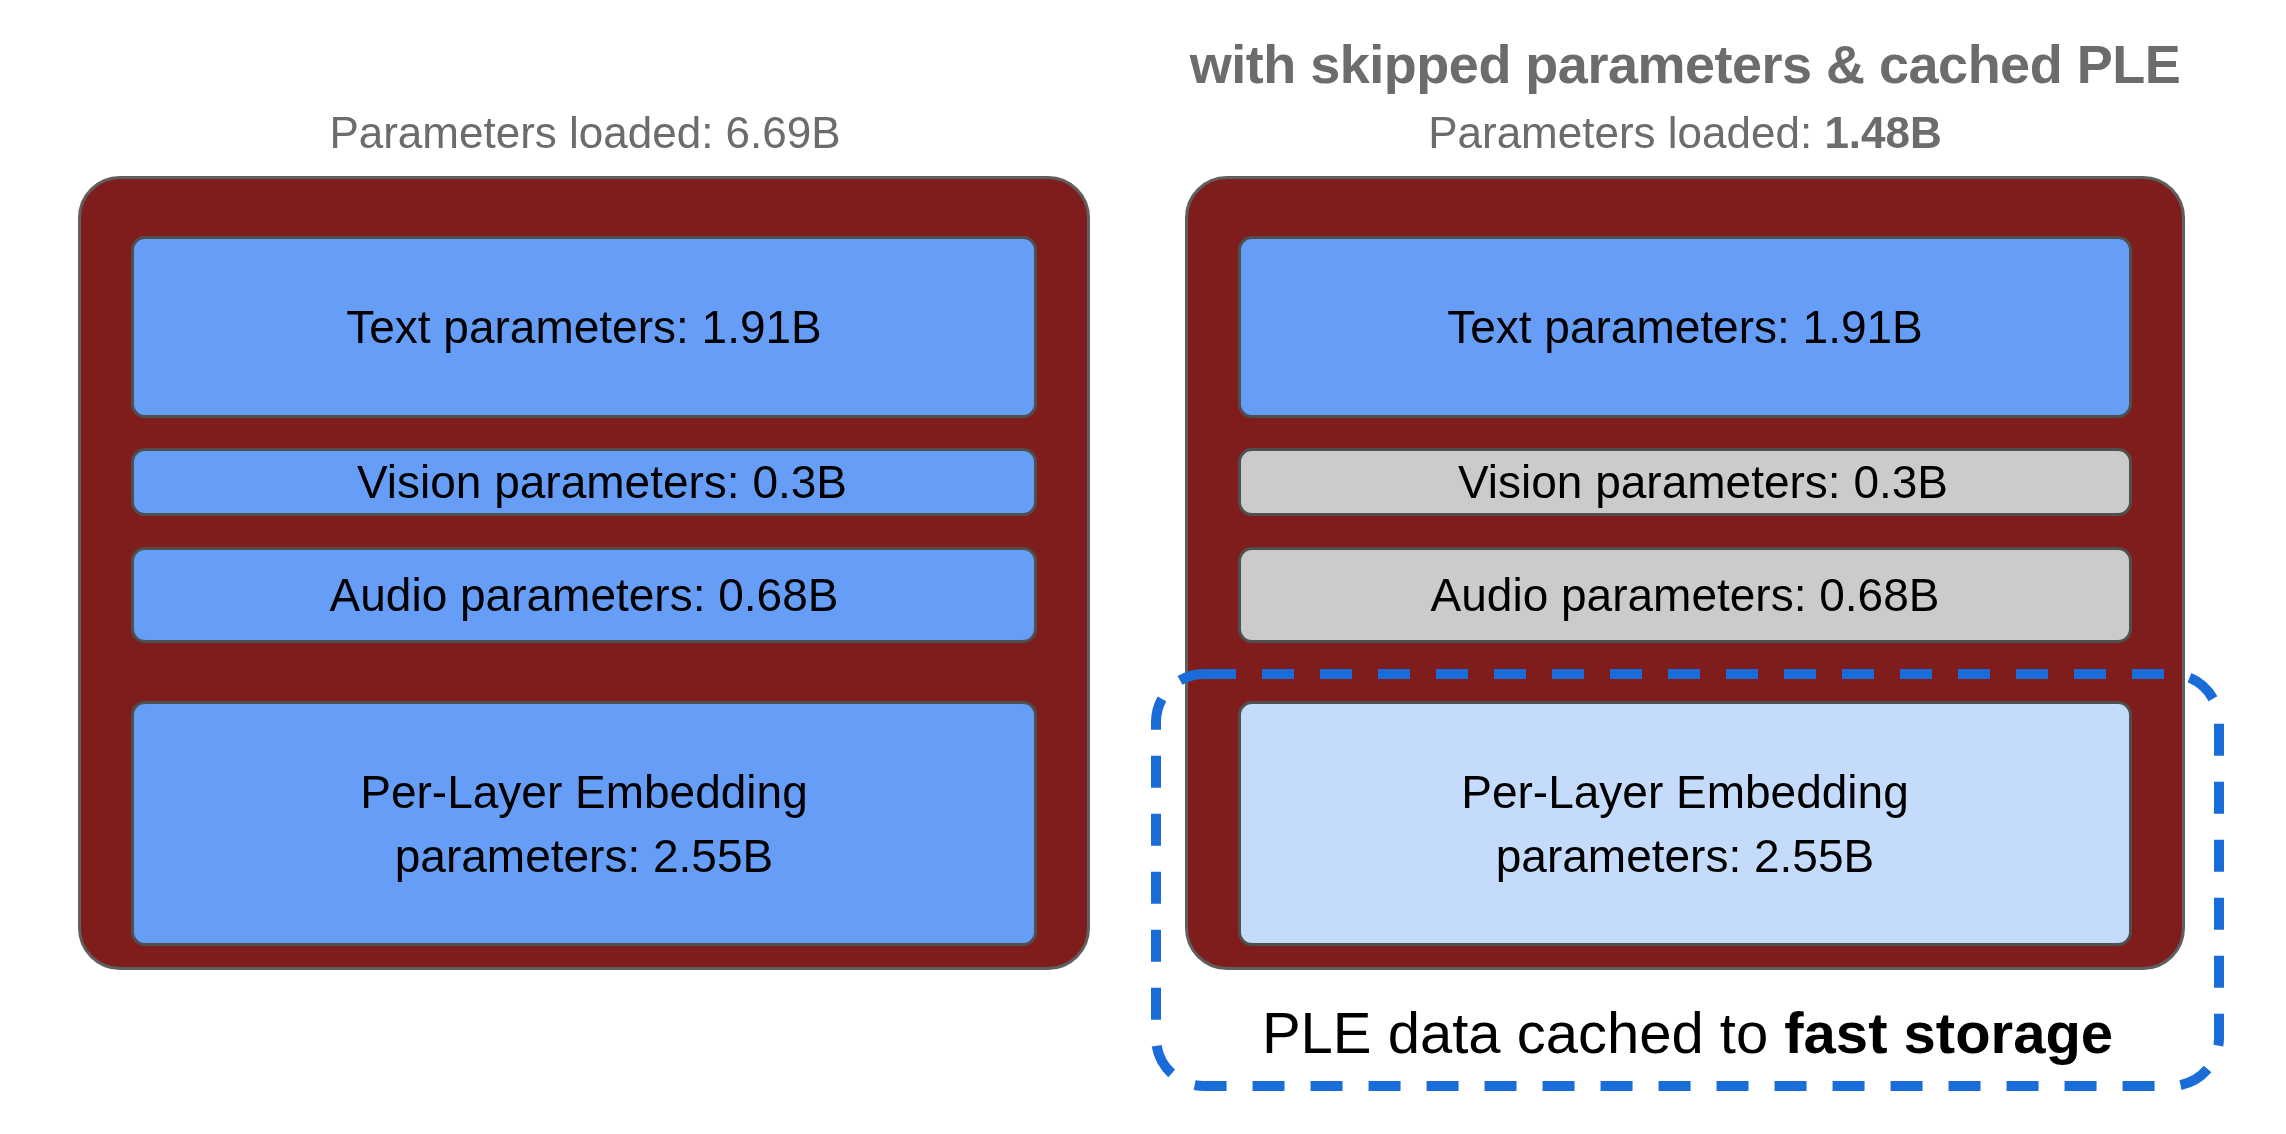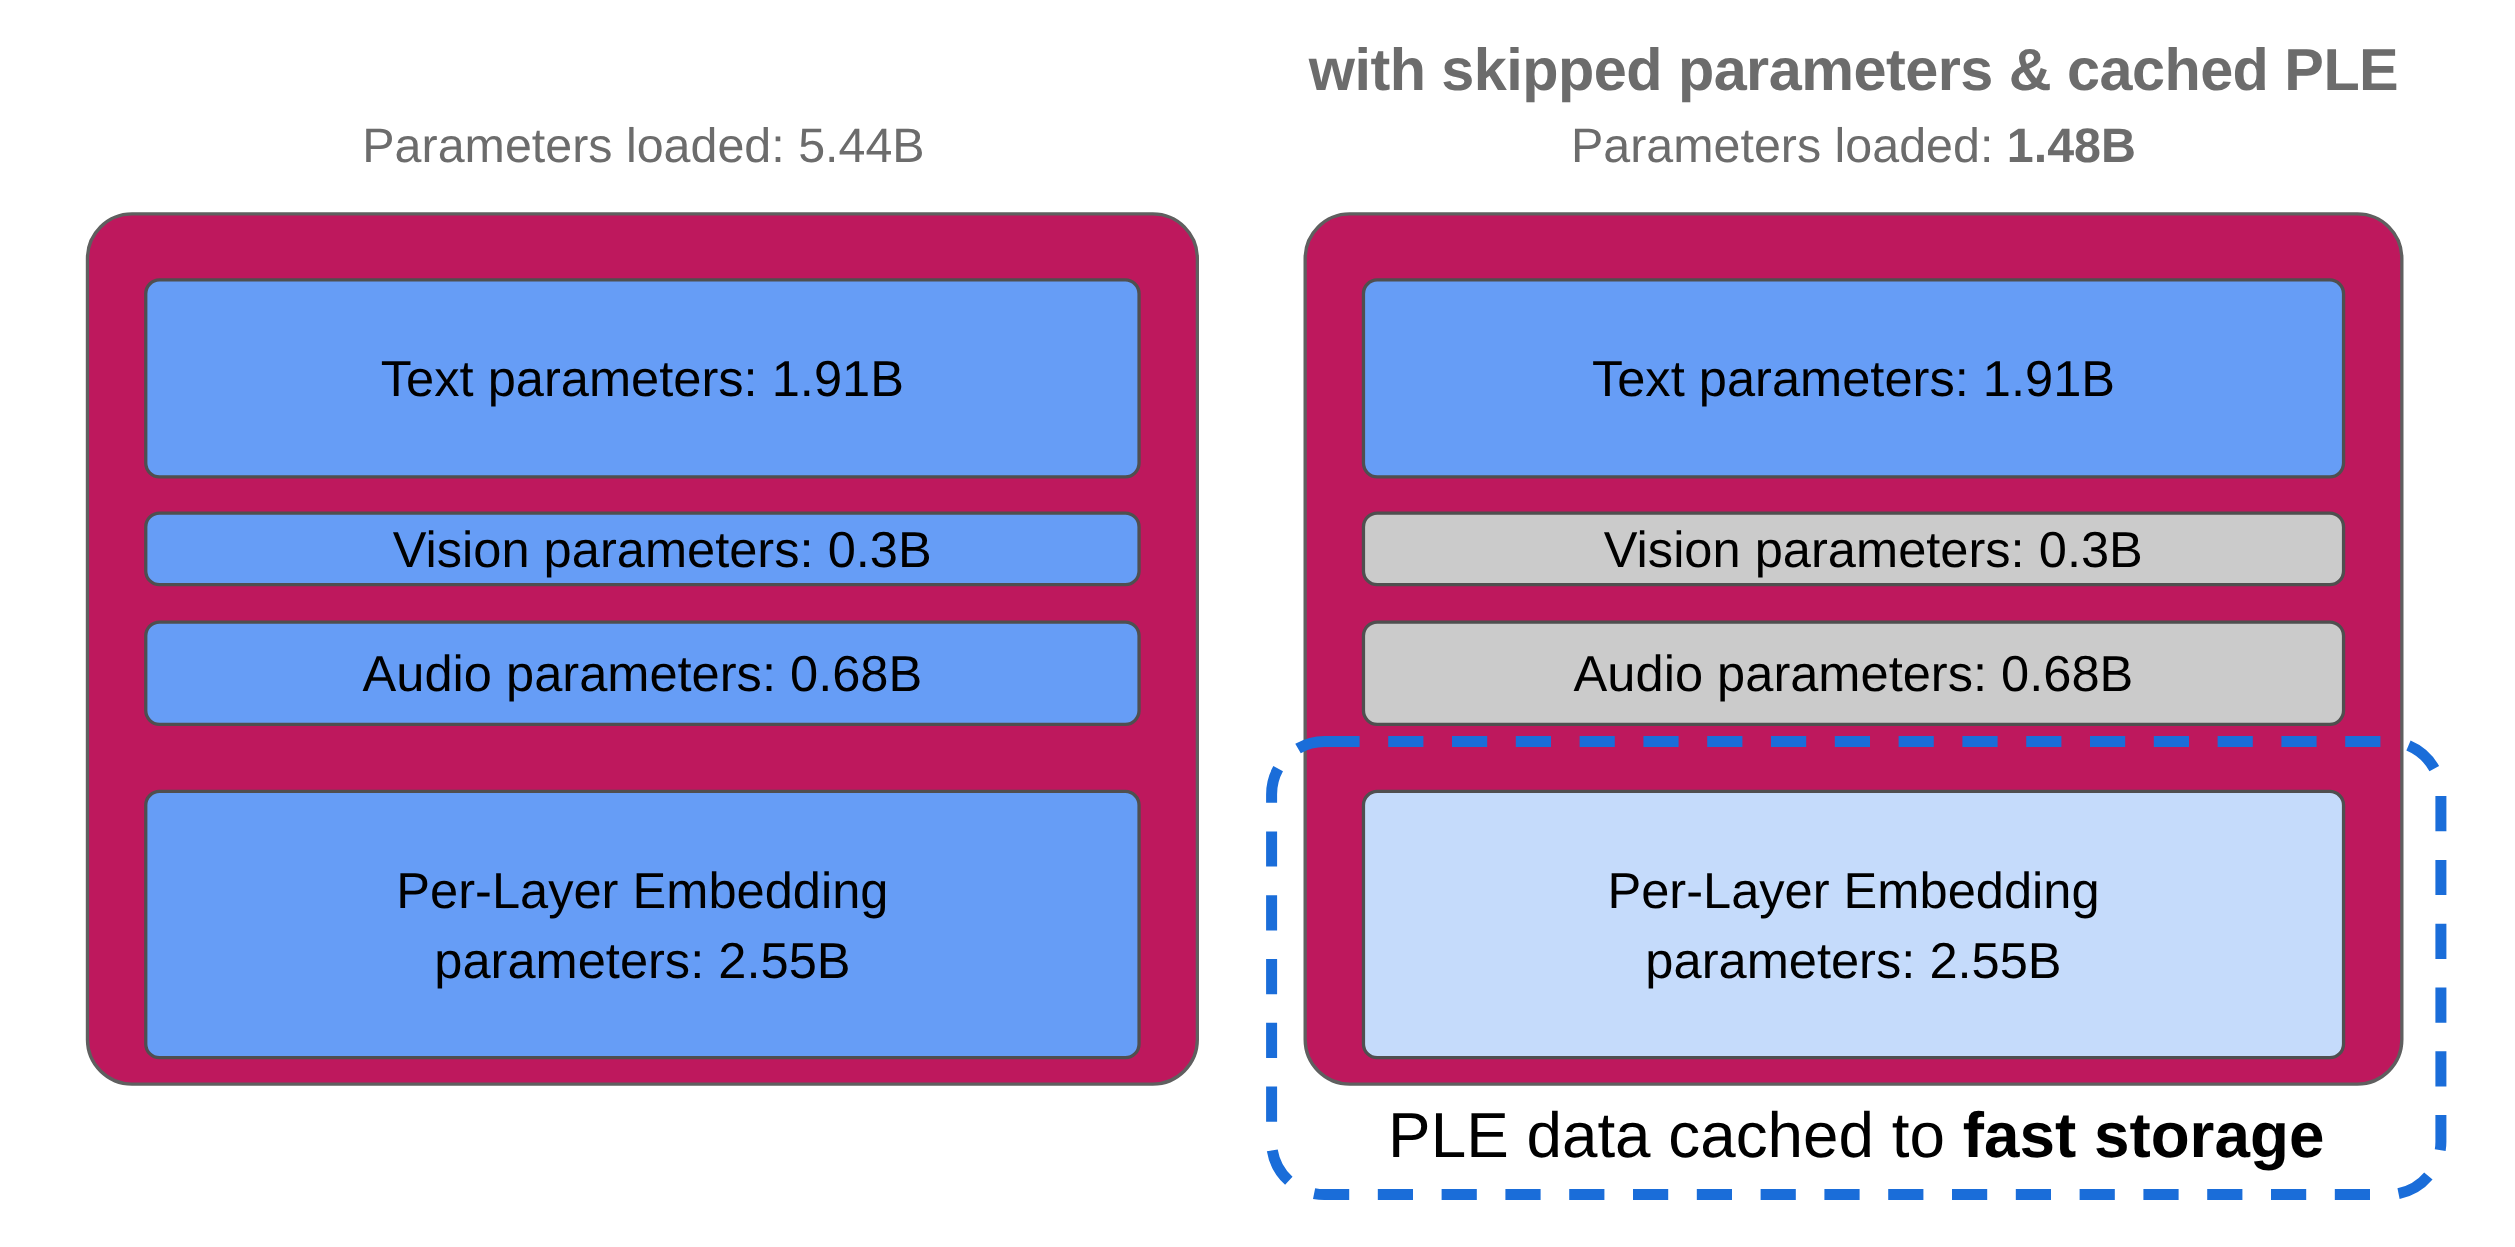--- a/index.html
+++ b/index.html
@@ -34,23 +34,23 @@
     text-align: center;
     font-size: 44px;
     font-weight: normal;
     color: #6c6c6c;
     line-height: 50px;
     white-space: nowrap;
   }
   .panel-subtitle .value-bold { font-weight: bold; }
   .model-container {
     position: absolute;
-    top: 193px;
+    top: 176px;
     height: 794px;
-    background: #be185d;
+    background: #7f1d1d;
     border: 3px solid #5f5f5f;
     border-radius: 42px;
     box-sizing: border-box;
   }
   .param-box {
     position: absolute;
     left: 50px;
     right: 50px;
     border: 3px solid #4f4f4f;
     border-radius: 14px;
@@ -98,21 +98,21 @@
   #right-title, #right-subtitle { left: 1180px; width: 1010px; }
   #right-container              { left: 1185px; width: 1000px; }
 </style>
 </head>
 <body>
 
 <div id="canvas">
 
 
   <div id="left-subtitle" class="panel-subtitle">
-    <span>Parameters loaded: </span><span>5.44B</span>
+    <span>Parameters loaded: </span><span>6.69B</span>
   </div>
 
   <div id="left-container" class="model-container">
     <div class="param-box box-blue box-text">
       <span>Text parameters: 1.91B</span>
     </div>
     <div class="param-box box-blue box-vision">
       <span>Vision parameters: 0.3B</span>
     </div>
     <div class="param-box box-blue box-audio">

